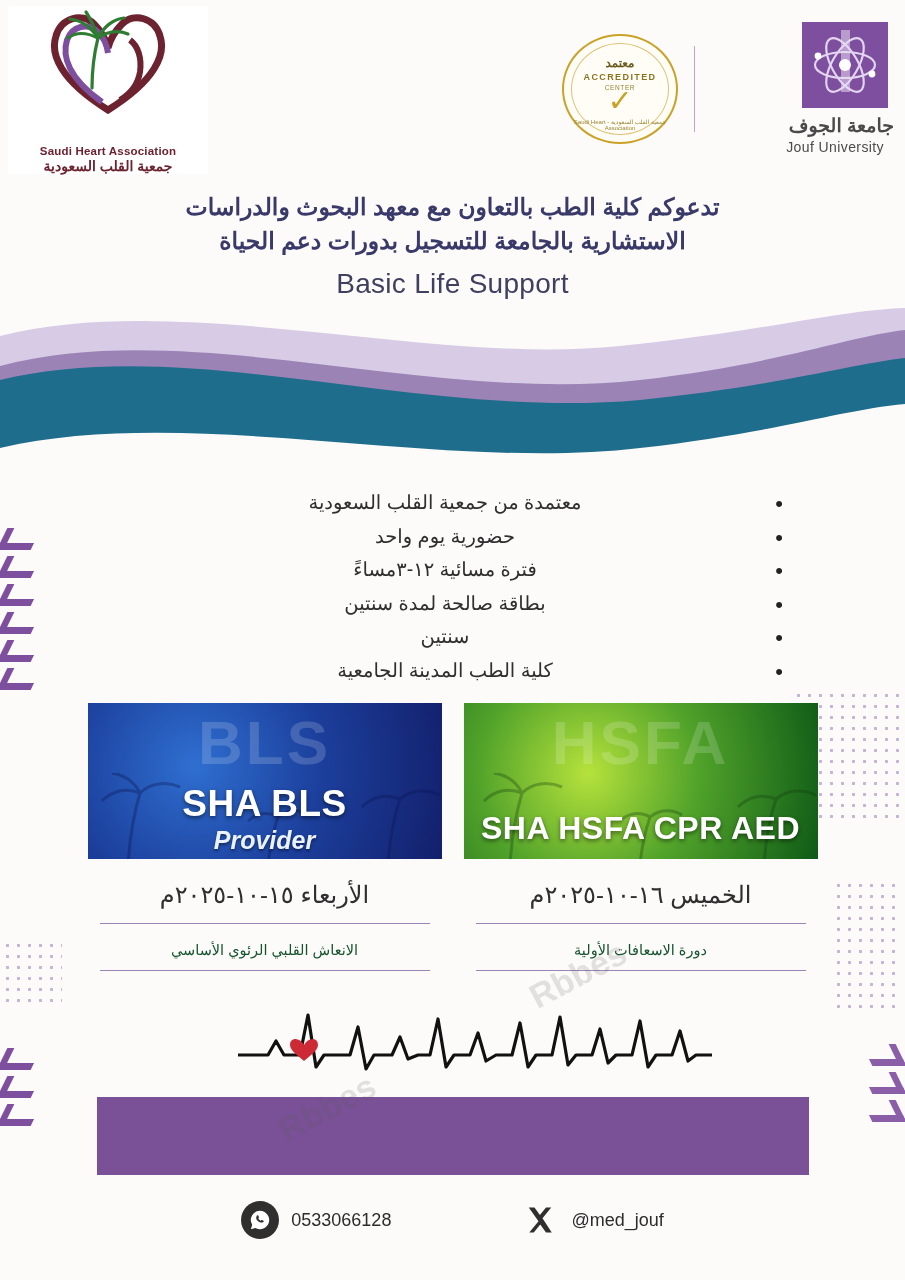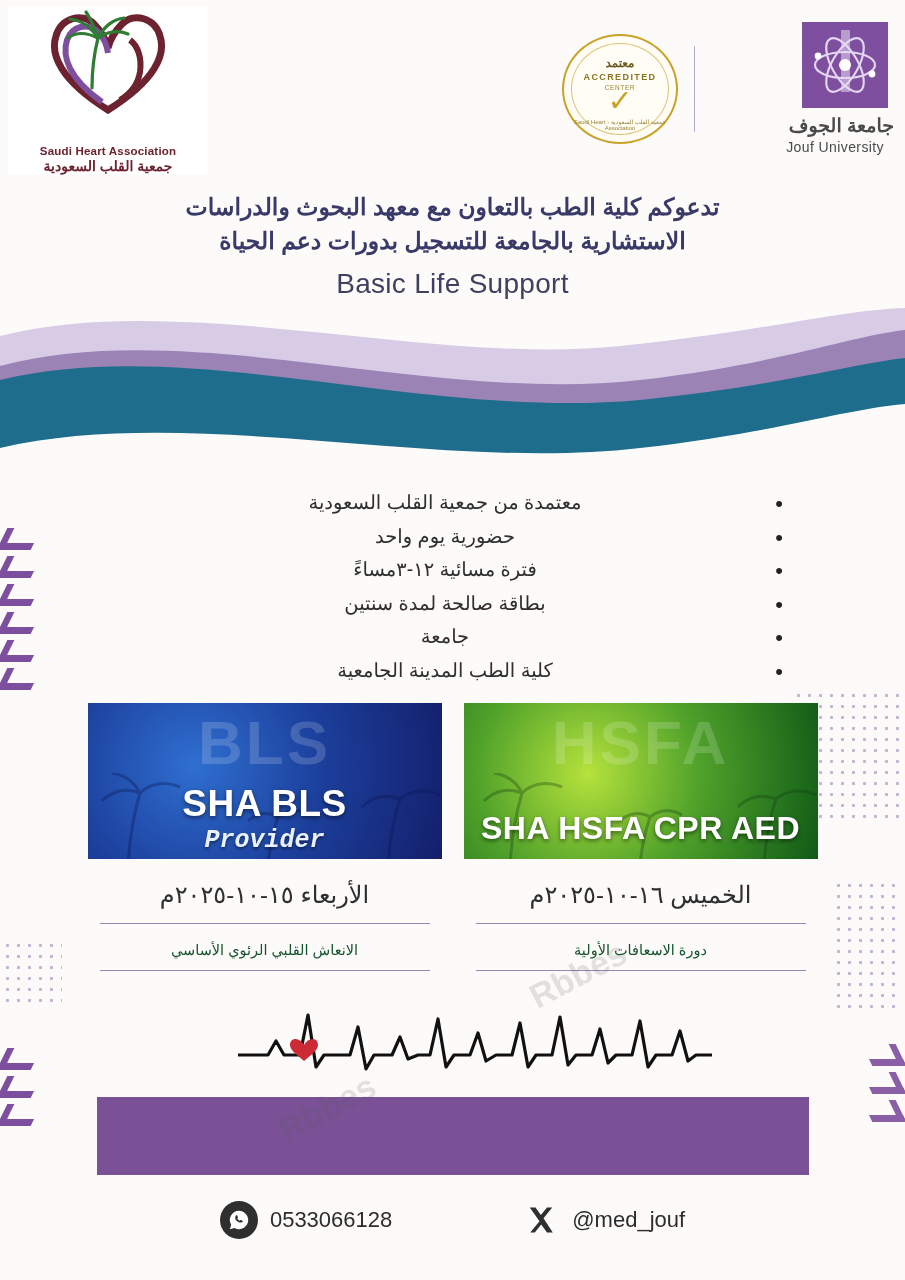--- a/index.html
+++ b/index.html
@@ -194,21 +194,20 @@
     color: #fff; font-weight: bold; font-size: 37px;
     text-shadow: 0 2px 4px rgba(0,0,0,.5);
     letter-spacing: .5px;
   }
   .banner.hsfa .main-txt { bottom: 12px; font-size: 32px; }
   .banner .sub-txt {
     position: absolute; left: 0; right: 0; bottom: 4px;
     text-align: center;
     color: #eaf2ff; font-size: 25px; font-style: italic; font-weight: bold;
     text-shadow: 0 2px 3px rgba(0,0,0,.45);
-    font-family: Liberation Mono, monospace;
   }
   .card .date {
     direction: rtl;
     text-align: center;
     font-size: 24px;
     color: #2f2f2f;
     padding: 22px 0 14px 0;
     border-bottom: 1px solid #9b85b5;
     margin: 0 12px;
   }
@@ -241,21 +240,21 @@
   }
 
   
   .footer {
     position: relative;
     display: flex; flex-direction: row-reverse; justify-content: center; gap: 130px;
     align-items: center;
     margin-top: 26px;
   }
   .contact { display: flex; align-items: center; gap: 12px; flex-direction: row-reverse; }
-  .contact .label { font-size: 22px; color: #2c2c2c; direction: ltr; }
+  .contact .label { font-size: 18px; color: #2c2c2c; direction: ltr; }
   .badge {
     width: 38px; height: 38px; border-radius: 50%;
     background: #2f2f2f;
     display: flex; align-items: center; justify-content: center;
   }
   .badge.sq { border-radius: 0; background: transparent; }
   .badge svg { display: block; }
 </style>
 </head>
 <body>
@@ -351,21 +350,21 @@
       <path d="M0 72 C190 26 420 112 640 92 C780 78 850 56 905 50 L905 96 C840 102 780 124 640 140 C440 164 190 96 0 140 Z" fill="#1f6d8c"></path>
     </svg>
   </div>
 
   <div class="bullets">
     <ul>
       <li>معتمدة من جمعية القلب السعودية</li>
       <li>حضورية يوم واحد</li>
       <li>فترة مسائية ١٢-٣مساءً</li>
       <li>بطاقة صالحة لمدة سنتين</li>
-      <li>جامعة</li>
+      <li>سنتين</li>
       <li>كلية الطب المدينة الجامعية</li>
     </ul>
   </div>
 
   <div class="cards">
 
     <div class="card">
       <div class="banner bls">
         <div class="ghost">BLS</div>
         <svg class="palm" viewBox="0 0 354 92" preserveAspectRatio="none">

